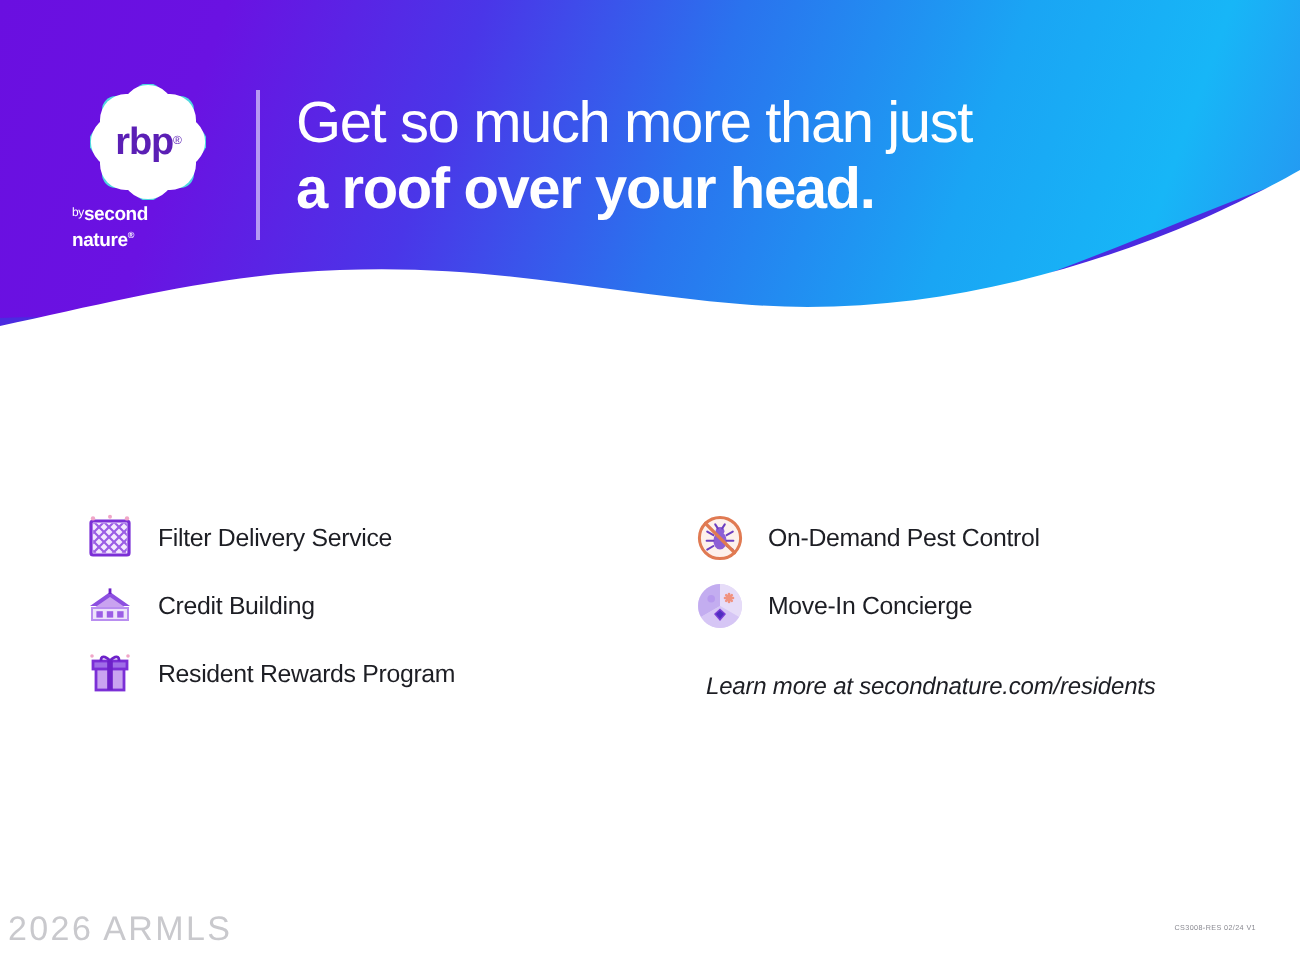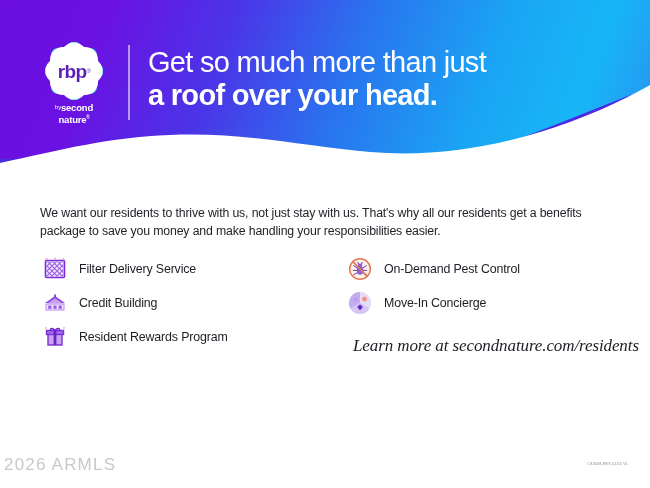--- a/index.html
+++ b/index.html
@@ -26,21 +26,20 @@
        #2a73ee 52%,
        #1aa5f4 72%,
        #17b6f7 86%,
        #2a8df0 100%);
   }
   .hero svg { position:absolute; left:0; top:0; width:650px; height:185px; }
 
   .logo-wrap {
     position:absolute; left:36px; top:42px;
     width:76px; height:80px;
-    text-align:center;
   }
   .rosette {
     position:relative; width:58px; height:58px; margin:0 auto;
   }
   .rosette svg { position:absolute; left:0; top:0; width:58px; height:58px; }
   .rbp-text {
     position:absolute; left:0; top:0; width:58px; height:58px;
     display:flex; align-items:center; justify-content:center;
     font-size:19px; font-weight:bold; color:#5b1fb5;
     letter-spacing:-0.6px; line-height:1;
@@ -94,22 +93,22 @@
     margin-right:9px;
   }
   .bicon svg { display:block; }
   .blabel {
     font-size:12.4px; color:#1d1e24; font-weight:500;
     letter-spacing:-0.15px; white-space:nowrap;
   }
 
   .learn-more {
     margin-top:16px; margin-left:8px;
-    font-style:italic; font-size:17px; color:#1d1e24;
-    letter-spacing:-0.1px; white-space:nowrap;font-family:Liberation Serif, serif;
+    font-style:italic; font-size:12px; color:#1d1e24;
+    letter-spacing:-0.1px; white-space:nowrap;
   }
 
   
   .watermark {
     position:absolute; left:4px; top:455px;
     font-size:17px; color:#c9c9cd;
     letter-spacing:1.2px; font-weight:400;
     user-select:none;
   }
   .doccode {
@@ -162,21 +161,20 @@
     </div>
 
     <div class="divider-line"></div>
 
     <div class="headline">
       <span class="l1">Get so much more than just</span>
       <span class="l2">a roof over your head.</span>
     </div>
   </div>
 
-  <p class="intro">We want our residents to thrive with us, not just stay with us. That's why all our residents get a benefits package to save you money and make handling your responsibilities easier.</p>
 
   <div class="cols">
 
     <div class="col-left">
 
       <div class="benefit">
         <span class="bicon">
           <svg width="26" height="26" viewBox="0 0 26 26">
             <defs>
               <pattern id="mesh" width="5" height="5" patternUnits="userSpaceOnUse">

